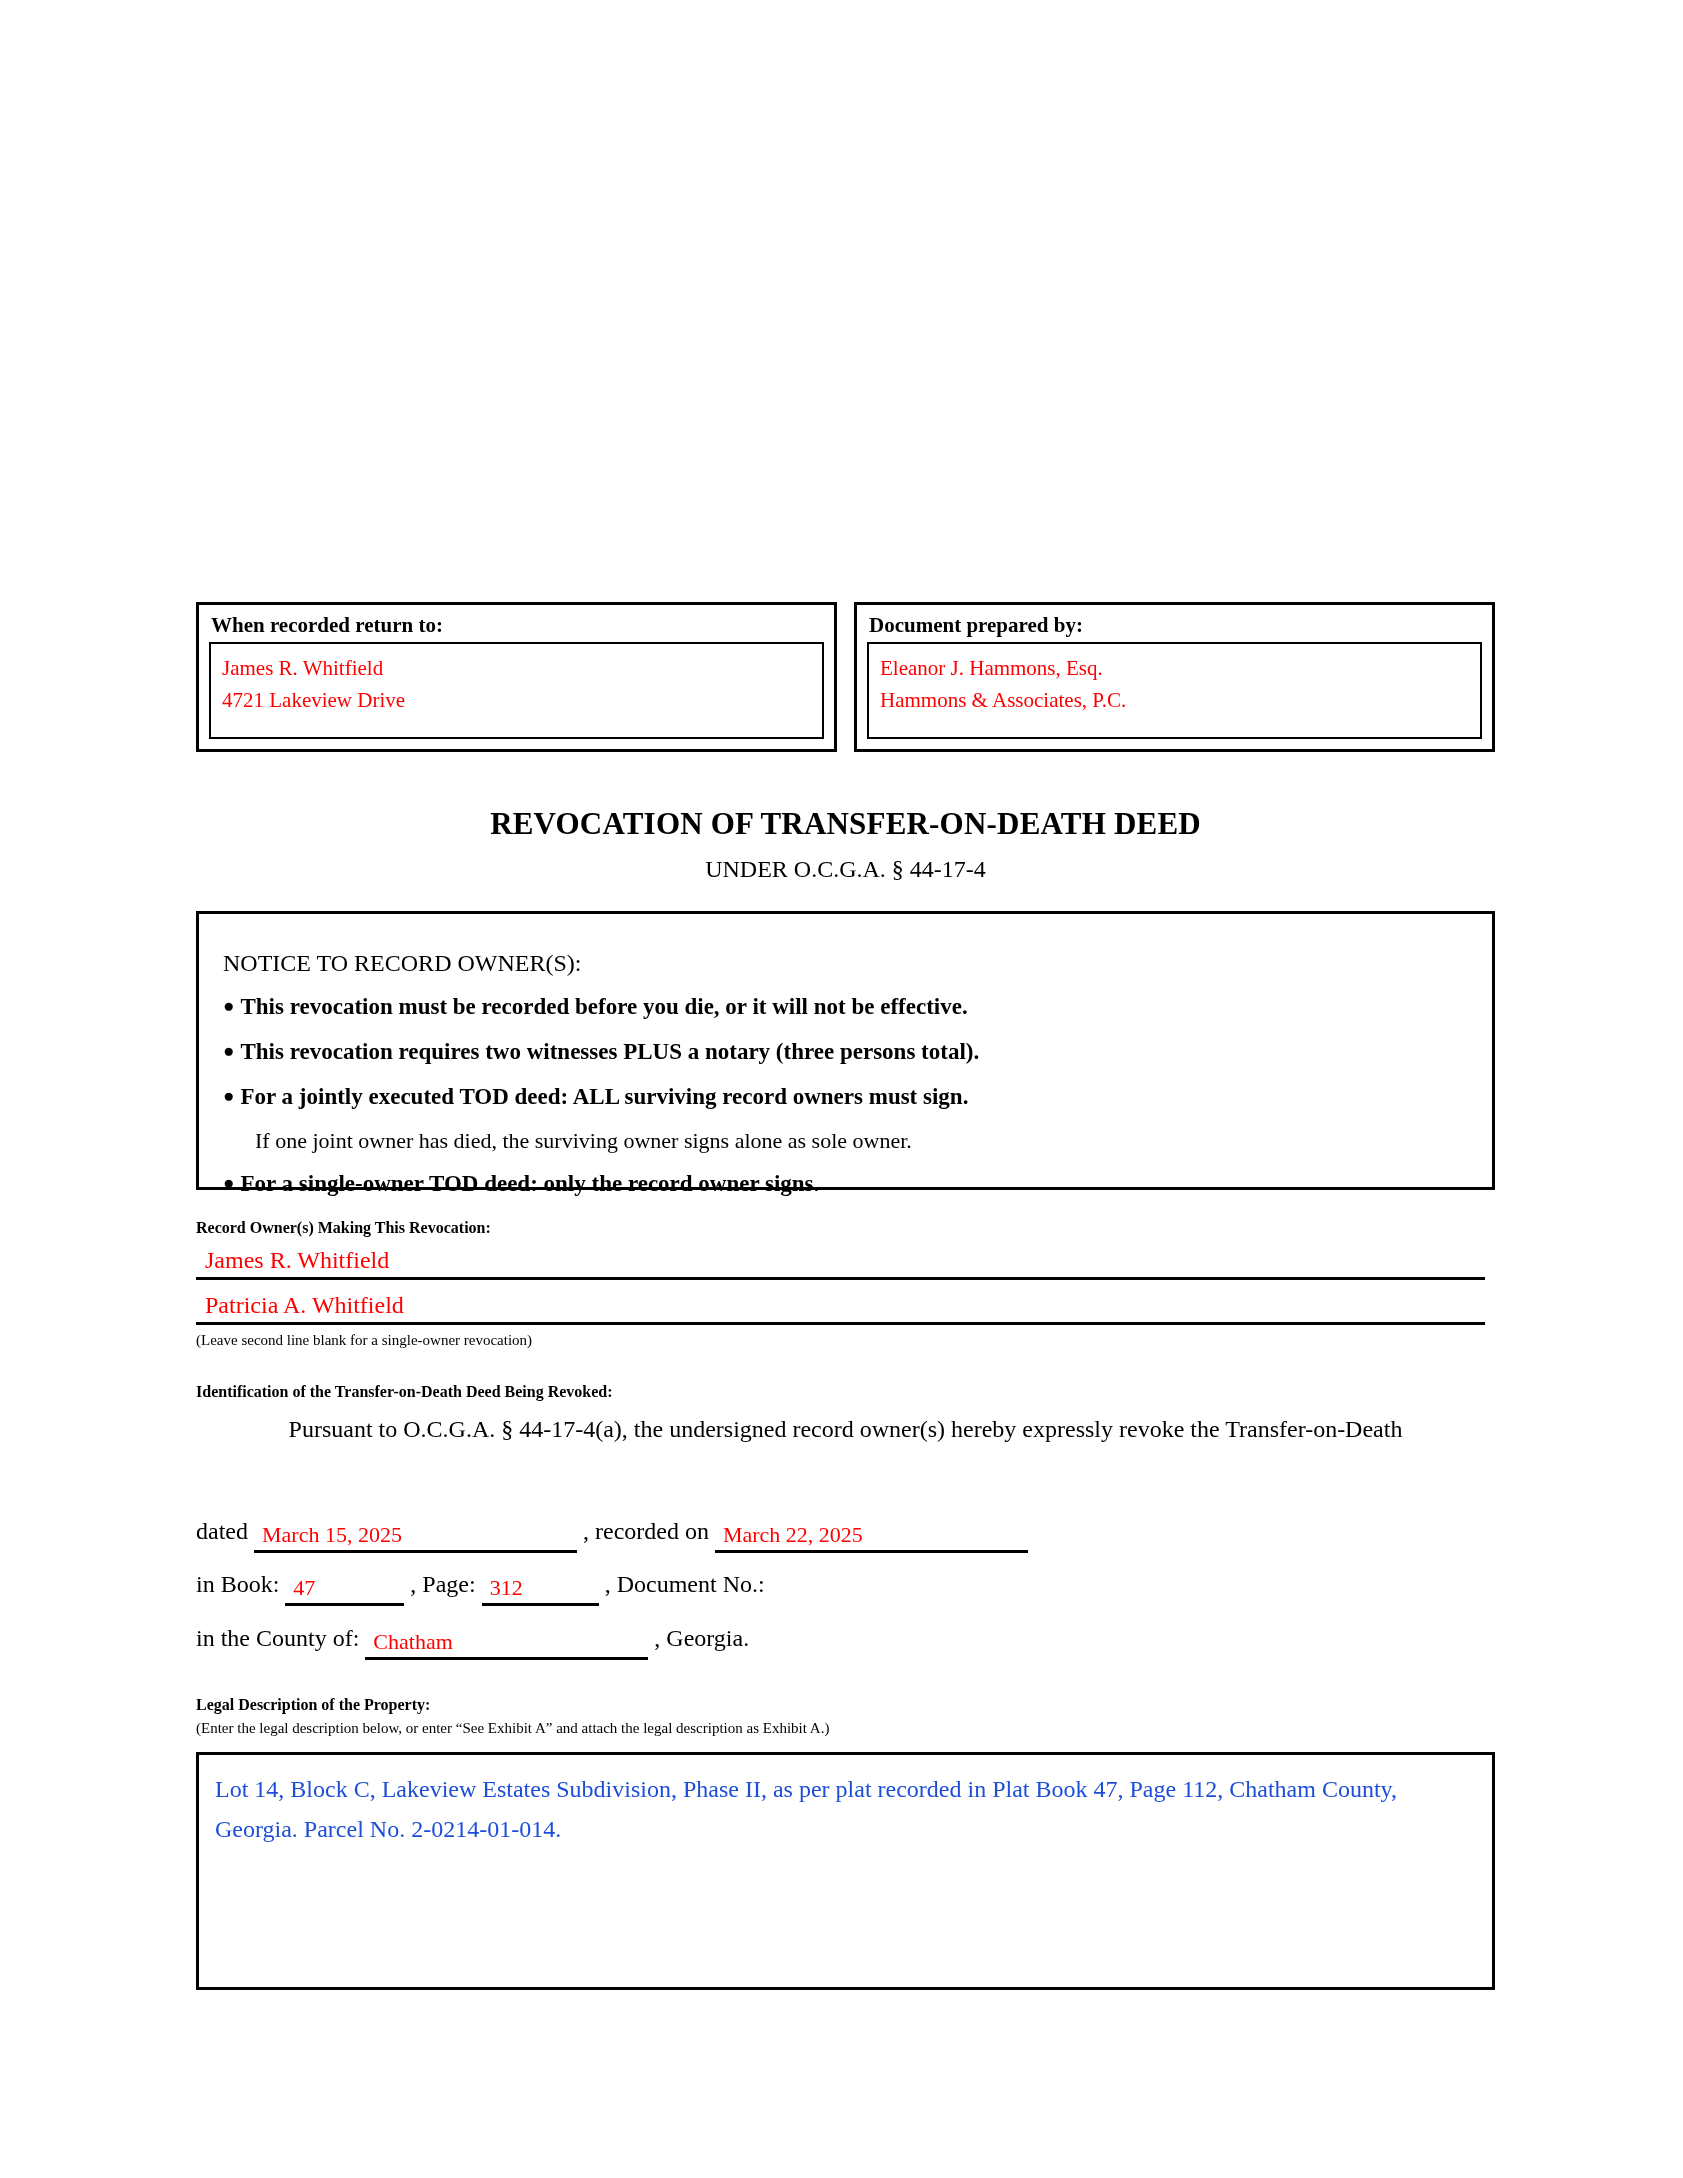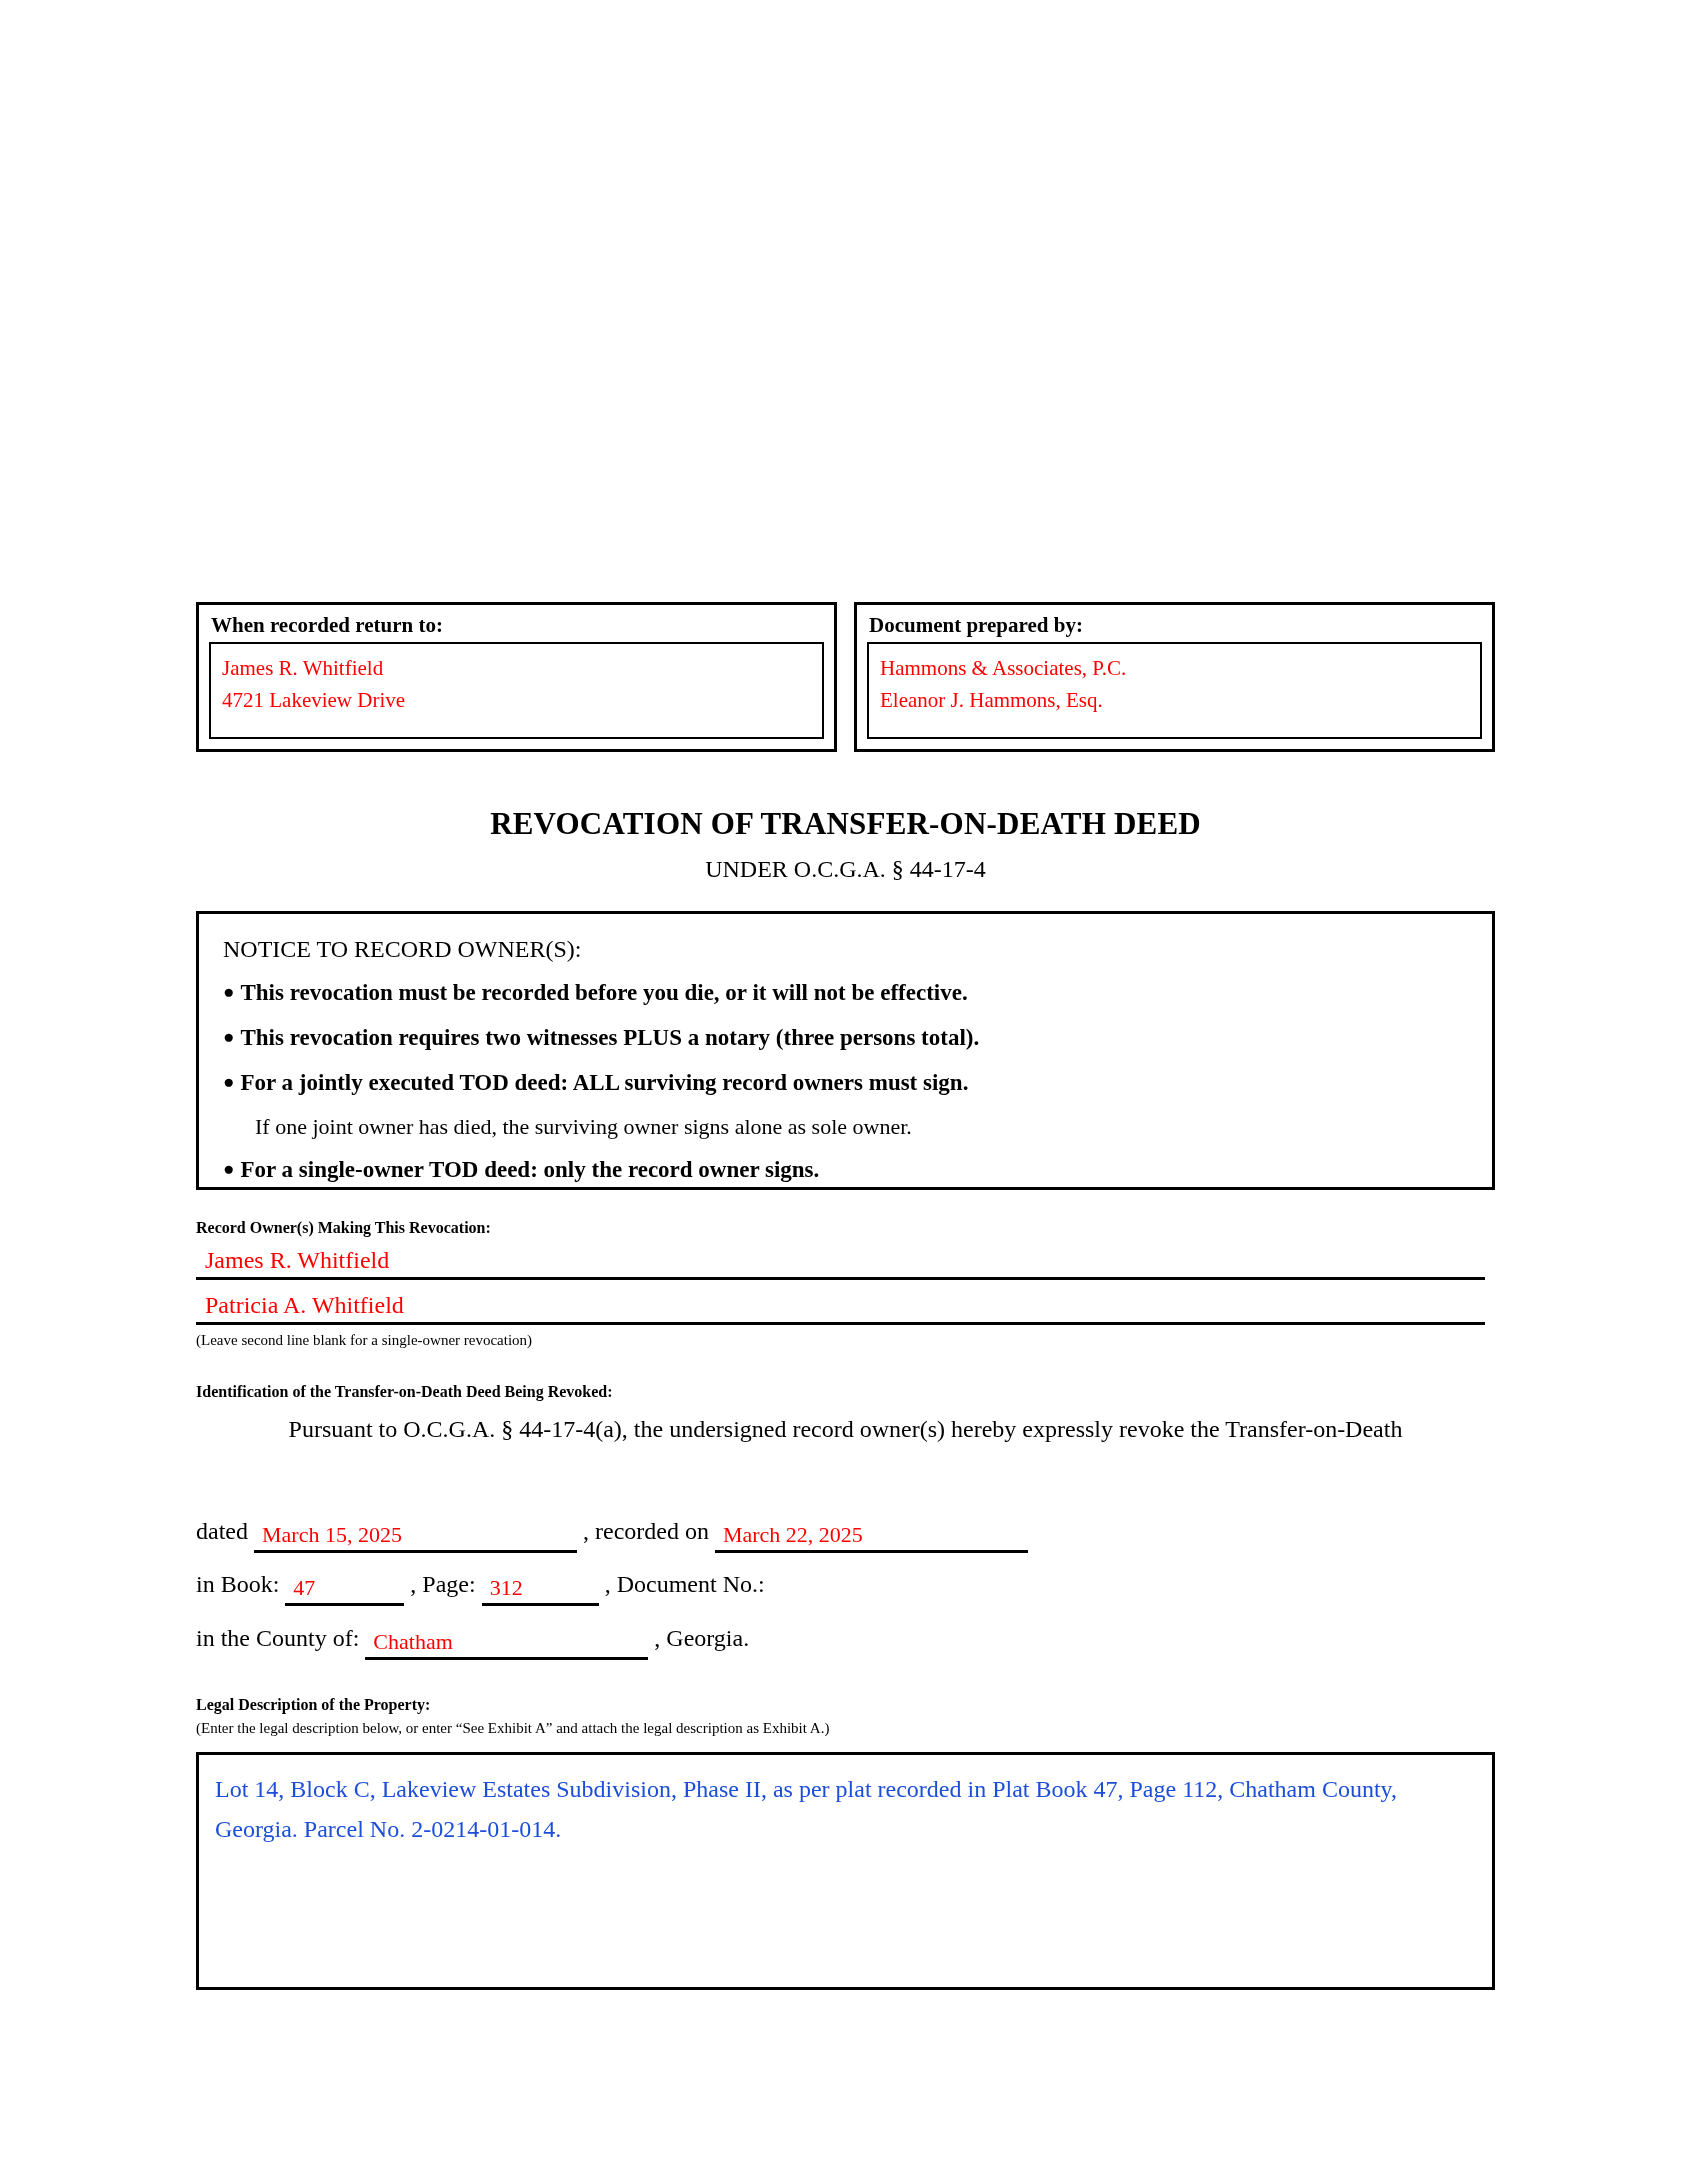--- a/index.html
+++ b/index.html
@@ -85,21 +85,21 @@
   }
 
   
   .notice-box {
     position: absolute;
     left: 0;
     top: 903px;
     width: 1299px;
     height: 279px;
     border: 3px solid #000;
-    padding: 16px 20px 0 24px;
+    padding: 30px 20px 0 24px;
   }
   .notice-head {
     font-size: 24px;
     line-height: 39px;
     margin-bottom: 2px;
   }
   .notice-item {
     font-size: 23px;
     font-weight: bold;
     line-height: 44px;
@@ -217,22 +217,22 @@
       <div class="hdr-label">When recorded return to:</div>
       <div class="hdr-inner">
         <div class="hdr-line red">James R. Whitfield</div>
         <div class="hdr-line red">4721 Lakeview Drive</div>
       </div>
     </div>
 
     <div class="hdr-box">
       <div class="hdr-label">Document prepared by:</div>
       <div class="hdr-inner">
+        <div class="hdr-line red">Eleanor J. Hammons, Esq.</div>
         <div class="hdr-line red">Hammons &amp; Associates, P.C.</div>
-        <div class="hdr-line red">Eleanor J. Hammons, Esq.</div>
       </div>
     </div>
 
   </div>
 
   <div class="doc-title">REVOCATION OF TRANSFER-ON-DEATH DEED</div>
   <div class="doc-subtitle">UNDER O.C.G.A. § 44-17-4</div>
 
   <div class="notice-box">
     <div class="notice-head">NOTICE TO RECORD OWNER(S):</div>

